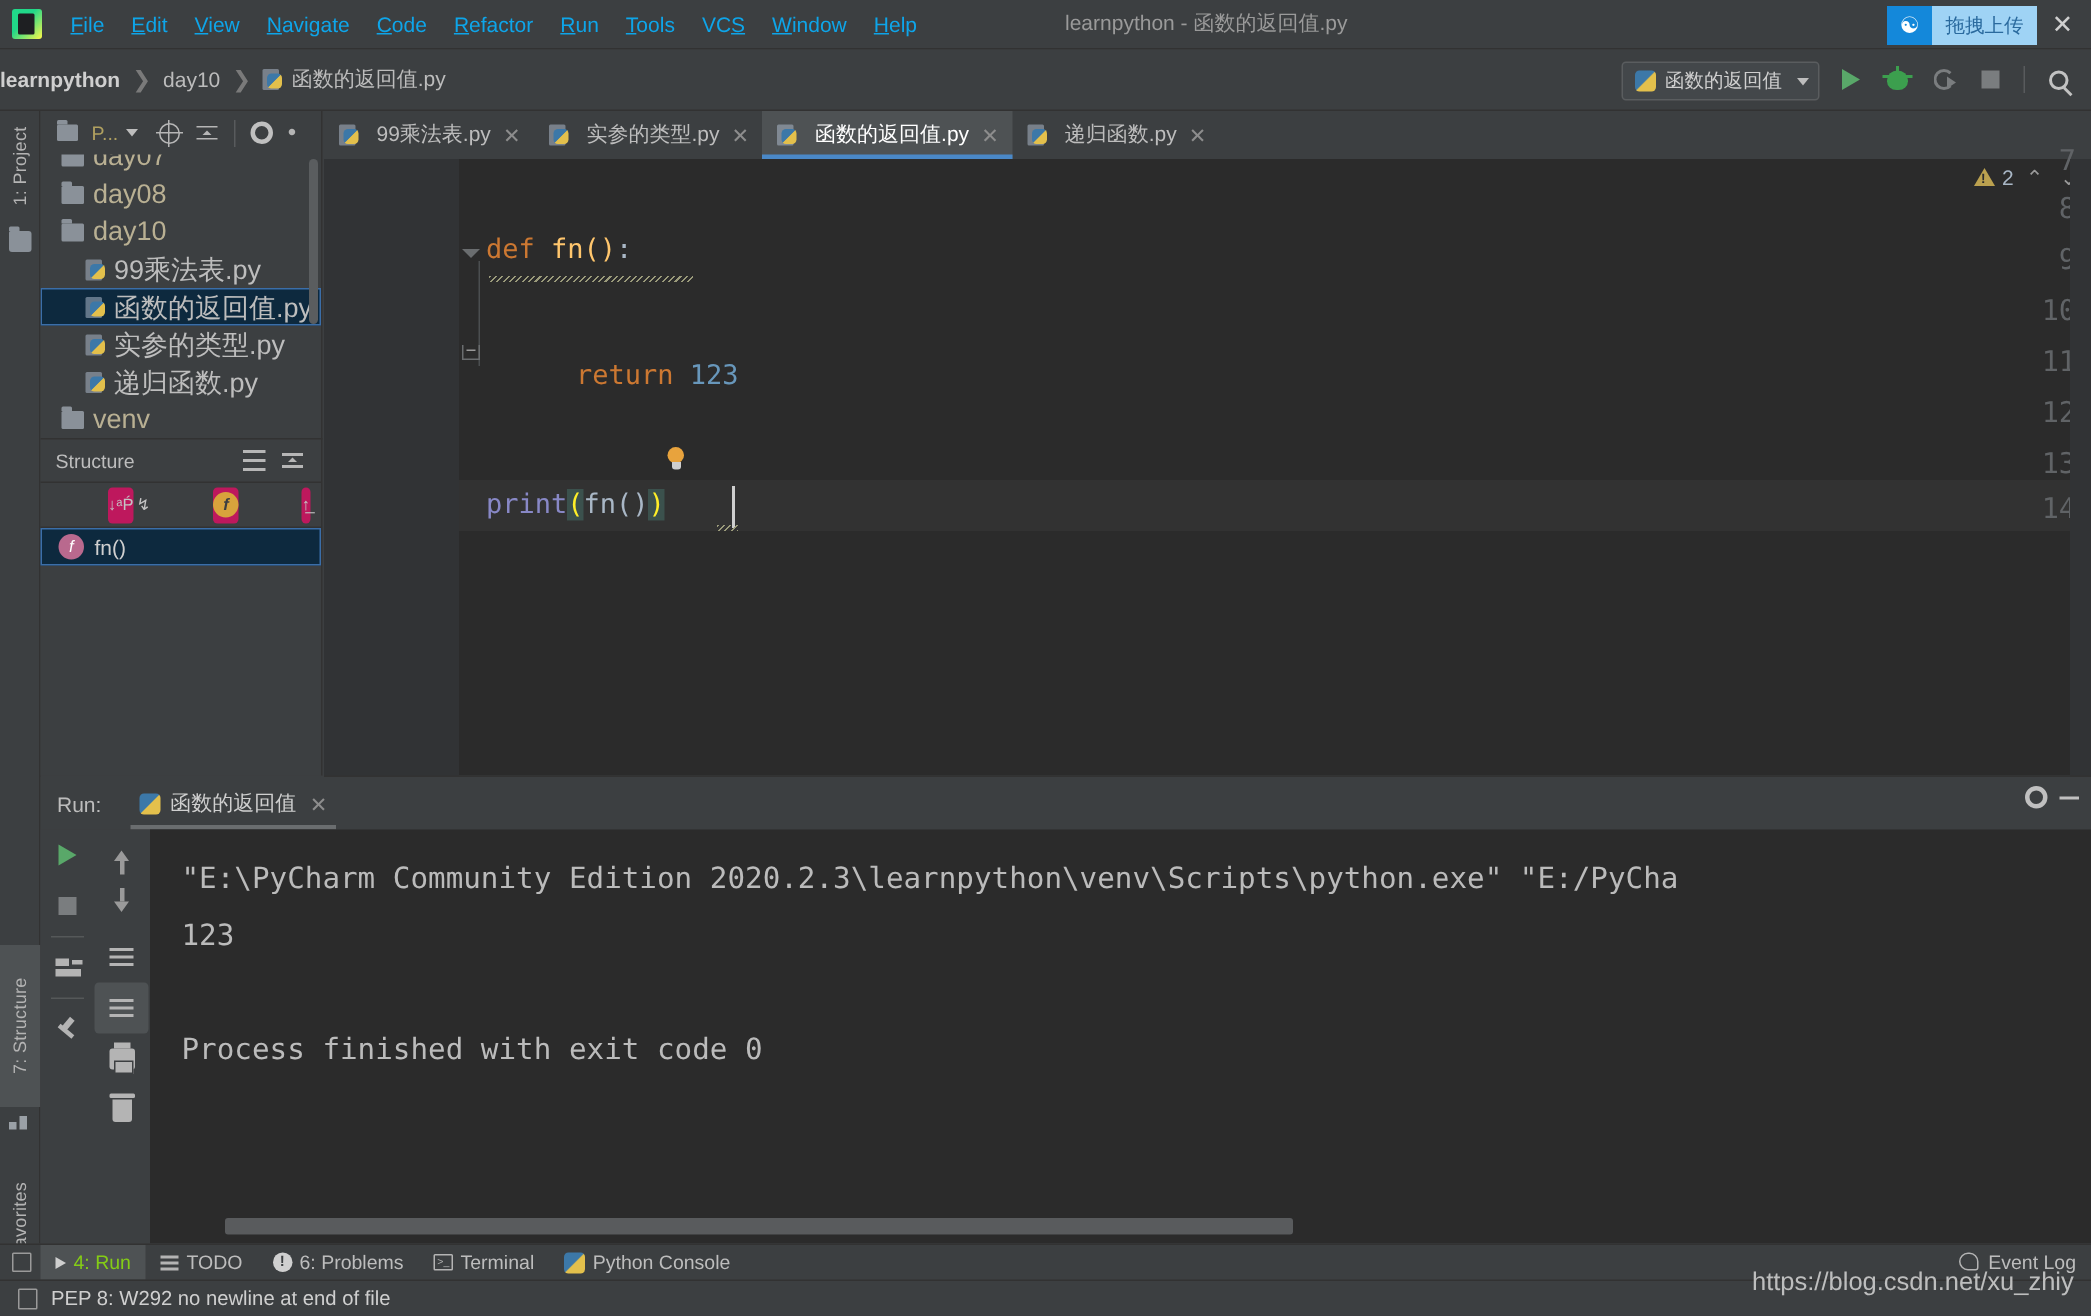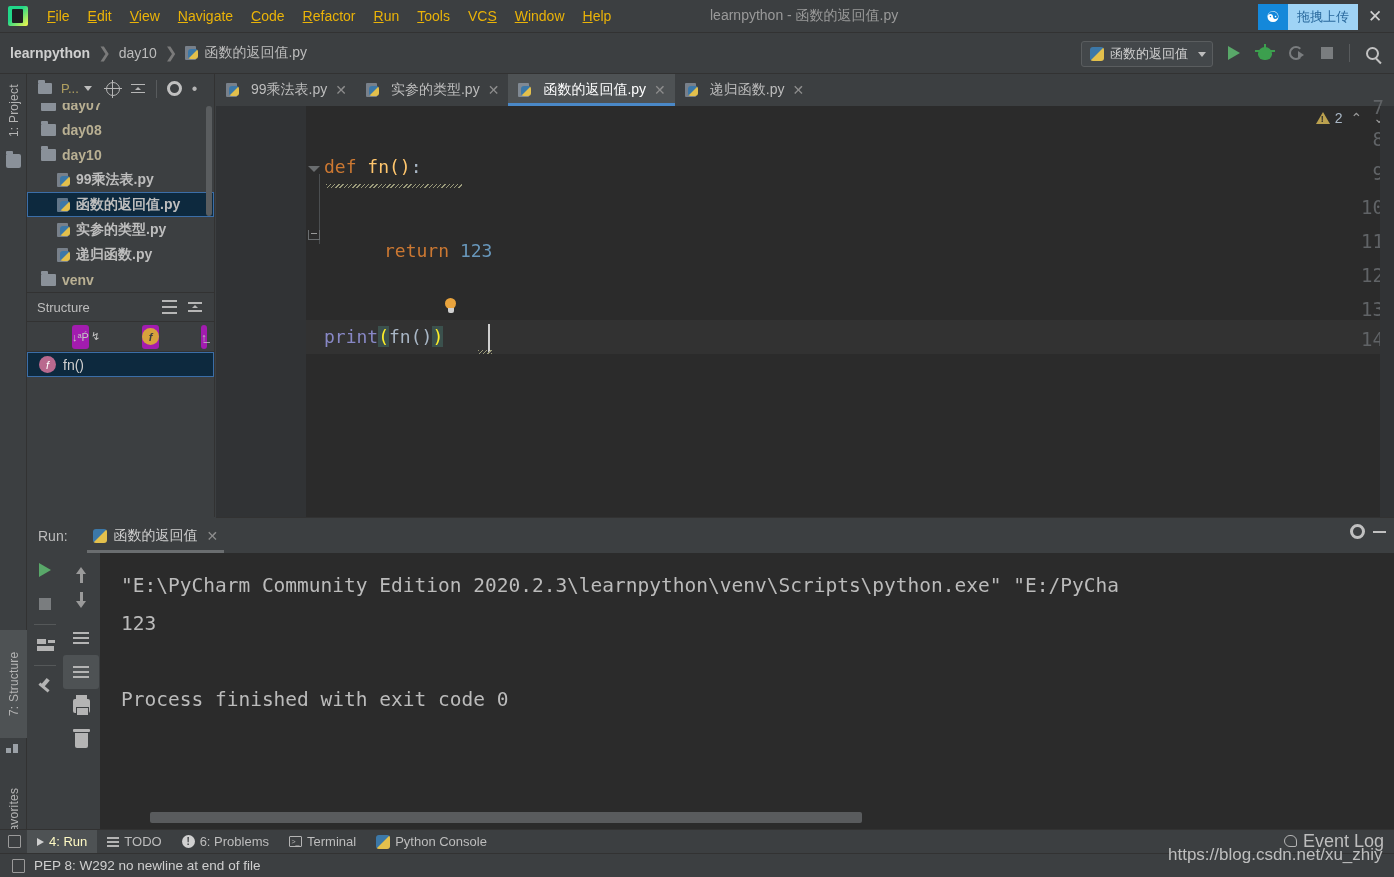--- a/index.html
+++ b/index.html
@@ -21,21 +21,21 @@
   .pc-logo {
     width: 20px; height: 20px; margin-left: 8px; margin-right: 10px;
     background: linear-gradient(135deg,#21d789 0%,#21d789 40%,#fcf84a 100%);
     border-radius: 2px; position: relative; flex: none;
   }
   .pc-logo::after {
     content: ""; position: absolute; left: 4px; top: 3px; width: 11px; height: 14px;
     background: #1e1f22; border-radius: 1px;
   }
   .menu-item {
-    font-size: 14px; color: #eab308; padding: 3px 9px; cursor: default; white-space: nowrap;
+    font-size: 14px; color: #0ea5e9; padding: 3px 9px; cursor: default; white-space: nowrap;
   }
   .menu-item .mn { text-decoration: underline; }
   .win-title {
     position: absolute; left: 710px; top: 7px;
     font-size: 14px; color: #9a9a9a; white-space: nowrap;
   }
   .upload-widget {
     position: absolute; right: 36px; top: 4px; height: 26px;
     display: flex; align-items: center;
   }
@@ -53,21 +53,21 @@
     display: flex; align-items: center; justify-content: center;
     font-size: 17px; color: #cfcfcf;
   }
 
   
   .navbar {
     position: absolute; left: 0; top: 33px; width: 1394px; height: 41px;
     background: #3c3f41; display: flex; align-items: center;
     border-bottom: 1px solid #323232;
   }
-  .crumbs { display: flex; align-items: center; margin-left: 10px; font-size: 14px; }
+  .crumbs { display: flex; align-items: center; margin-left: 0; font-size: 14px; }
   .crumb { color: #bcbcbc; white-space: nowrap; }
   .crumb.bold { font-weight: bold; color: #cfcfcf; }
   .crumb-sep { color: #7a7a7a; margin: 0 8px; font-size: 15px; }
   .pyfile-ic {
     width: 14px; height: 16px; display: inline-block; position: relative;
     margin-right: 5px; vertical-align: -3px; flex: none;
   }
   .pyfile-ic::before {
     content: ""; position: absolute; left: 0; top: 1px; width: 11px; height: 14px;
     background: #a9b7c6; opacity: .55; border-radius: 1px;
@@ -134,40 +134,40 @@
   .folder-small::before { content:""; position:absolute; left:0; top:-3px; width:7px; height:3px; background:#8a9199; border-radius:1px 1px 0 0; }
   .ptb-lbl { font-size: 13px; color: #b0a060; margin-left: 3px; }
   .target-ic { width: 14px; height: 14px; border: 1.6px solid #b6b6b6; border-radius: 50%; position: relative; }
   .target-ic::before { content:""; position:absolute; left:-3px; top:5px; width:18px; height:1.6px; background:#b6b6b6; }
   .target-ic::after { content:""; position:absolute; left:5px; top:-3px; width:1.6px; height:18px; background:#b6b6b6; }
   .collapse-ic { width: 14px; height: 14px; position: relative; }
   .collapse-ic::before { content:""; position:absolute; left:0; top:2px; width:14px; height:1.6px; background:#b6b6b6; box-shadow:0 8px 0 #b6b6b6; }
   .collapse-ic::after { content:""; position:absolute; left:4px; top:5px; border-left:3px solid transparent; border-right:3px solid transparent; border-bottom:3px solid #b6b6b6; }
   .gear-ic { width: 15px; height: 15px; border-radius: 50%; border: 3px solid #c0c0c0; position: relative; }
   .gear-ic::after { content:""; position:absolute; left:2px; top:2px; width:5px; height:5px; background:#3c3f41; border-radius:50%; }
-  .tree { position: absolute; left: 0; top: 29px; right: 0; bottom: 0; overflow: hidden; font-size: 14px; font-weight: bold; }
+  .tree { position: absolute; left: 0; top: 29px; right: 0; bottom: 0; overflow: hidden; font-size: 18px; }
   .trow { height: 25px; display: flex; align-items: center; padding-left: 14px; color: #b9b093; white-space: nowrap; }
   .trow.file { padding-left: 30px; color: #bdbdbd; }
   .trow.sel { background: #0d293e; outline: 1px solid #3b6ea8; outline-offset: -1px; }
   .tfold { width: 15px; height: 12px; background: #8a9199; border-radius: 1px; margin-right: 6px; position: relative; flex: none; }
   .tfold::before { content:""; position:absolute; left:0; top:-3px; width:7px; height:3px; background:#8a9199; border-radius:1px 1px 0 0; }
   .tree-sb { position: absolute; right: 2px; top: 32px; width: 6px; height: 110px; background: #5a5d5f; border-radius: 3px; }
 
   
   .structure-panel {
     position: absolute; left: 27px; top: 292px; width: 188px; height: 225px;
     background: #3c3f41; border-top: 1px solid #323232; border-right: 1px solid #323232;
   }
   .sp-head { height: 29px; display: flex; align-items: center; padding: 0 6px 0 10px; border-bottom: 1px solid #323232; }
   .sp-title { font-size: 13px; color: #bdbdbd; flex: 1; }
   .exp-ic { width: 15px; height: 14px; position: relative; }
   .exp-ic::before { content:""; position:absolute; left:0; top:0; width:15px; height:1.6px; background:#b6b6b6; box-shadow:0 6px 0 #b6b6b6, 0 12px 0 #b6b6b6; }
   .sp-toolbar { height: 30px; display: flex; align-items: center; padding-left: 5px; gap: 2px; border-bottom: 1px solid #323232; }
   .sp-btn { width: 26px; height: 24px; display: flex; align-items: center; justify-content: center; border-radius: 3px; font-size: 11px; color: #c4c4c4; position: relative; }
-  .sp-btn.on { background: #a21caf; margin-left: 40px; }
+  .sp-btn.on { background: #be185d; margin-left: 40px; }
   .fbadge { width: 17px; height: 17px; border-radius: 50%; background: #d8a33c; color: #3c3f41; font-size: 11px; font-style: italic; font-weight: bold; display: flex; align-items: center; justify-content: center; }
   .sp-row { height: 25px; display: flex; align-items: center; padding-left: 12px; font-size: 14px; color: #cfcfcf; }
   .sp-row.sel { background: #0d293e; outline: 1px solid #3b6ea8; outline-offset: -1px; }
   .fn-badge { width: 17px; height: 17px; border-radius: 50%; background: #b9698e; color: #fff; font-size: 11px; font-style: italic; display: flex; align-items: center; justify-content: center; margin-right: 7px; flex: none; }
 
   
   .tabbar {
     position: absolute; left: 216px; top: 74px; width: 1178px; height: 32px;
     background: #3c3f41; display: flex; align-items: stretch;
   }
@@ -266,27 +266,27 @@
   }
   .con-hsb { position: absolute; left: 123px; bottom: 6px; width: 712px; height: 11px; background: #595b5d; border-radius: 2px; }
 
   
   .bottombar {
     position: absolute; left: 0; top: 829px; width: 1394px; height: 24px;
     background: #3c3f41; display: flex; align-items: center; border-top: 1px solid #323232;
   }
   .bb-sq { width: 13px; height: 13px; border: 1.5px solid #9a9a9a; margin: 0 6px 0 8px; border-radius: 1px; }
   .bb-item { display: flex; align-items: center; gap: 5px; padding: 3px 10px; font-size: 13px; color: #bdbdbd; height: 24px; white-space: nowrap; }
-  .bb-item.sel { background: #4e5254; color: #fef9c3; }
+  .bb-item.sel { background: #4e5254; color: #84cc16; }
   .tri-sm { width: 0; height: 0; border-left: 7px solid #cfcfcf; border-top: 4.5px solid transparent; border-bottom: 4.5px solid transparent; }
   .todo-ic { width: 12px; height: 10px; position: relative; }
   .todo-ic::before { content:""; position:absolute; left:0; top:0; width:12px; height:2px; background:#b4b4b4; box-shadow:0 4px 0 #b4b4b4, 0 8px 0 #b4b4b4; }
   .prob-ic { width: 13px; height: 13px; border-radius: 50%; background: #d0d0d0; color: #3c3f41; font-size: 10px; font-weight: bold; display: flex; align-items: center; justify-content: center; }
   .term-ic { width: 13px; height: 11px; border: 1.5px solid #b4b4b4; border-radius: 1px; font-size: 7px; color: #b4b4b4; display: flex; align-items: center; justify-content: center; }
-  .evlog { position: absolute; right: 10px; top: 829px; height: 24px; display: flex; align-items: center; gap: 6px; font-size: 18px; color: #bdbdbd; }
+  .evlog { position: absolute; right: 10px; top: 829px; height: 24px; display: flex; align-items: center; gap: 6px; font-size: 13px; color: #bdbdbd; }
   .evlog-ic { width: 13px; height: 12px; border: 1.5px solid #b4b4b4; border-radius: 6px 6px 2px 6px; }
 
   
   .statusbar {
     position: absolute; left: 0; top: 853px; width: 1394px; height: 24px;
     background: #3c3f41; display: flex; align-items: center; border-top: 1px solid #323232;
   }
   .sb-doc-ic { width: 13px; height: 14px; border: 1.5px solid #9a9a9a; margin: 0 9px 0 12px; border-radius: 1px; flex: none; }
   .sb-msg { font-size: 13.5px; color: #cfcfcf; white-space: nowrap; }
   .sb-right { position: absolute; right: 8px; display: flex; align-items: center; gap: 22px; font-size: 13.5px; color: #cfcfcf; }

